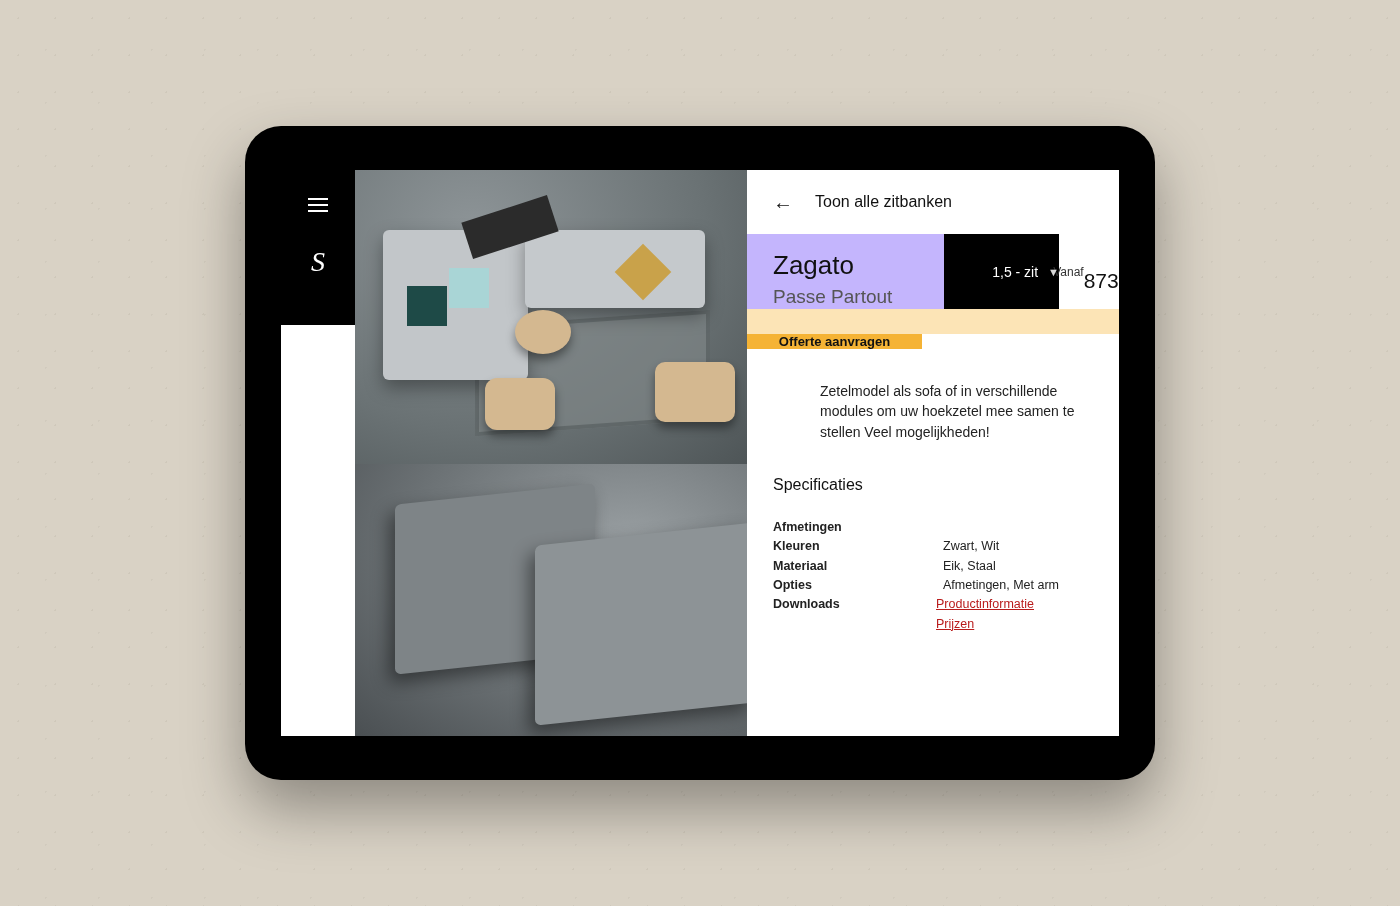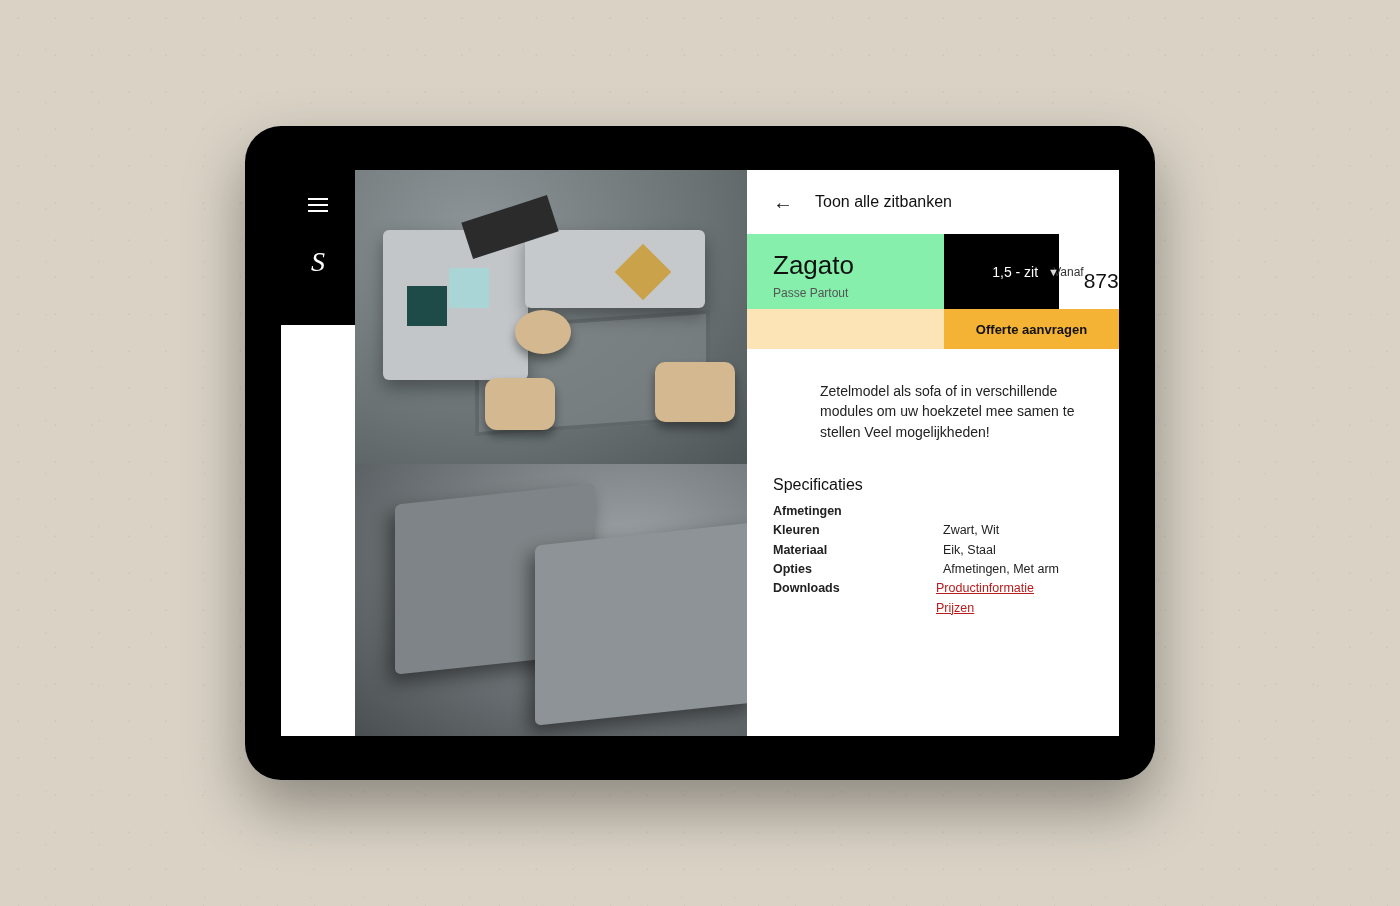--- a/index.html
+++ b/index.html
@@ -125,49 +125,50 @@
   .back {
     display:flex; align-items:center; gap:22px;
     padding:22px 26px;
     font-size:16px; color:#111;
     cursor:pointer;
   }
   .back .arrow { font-size:20px; line-height:1; }
 
   .title-row {
     display:flex;
-    background:#86efac;
+    background:#c4b5fd;
     height:75px;
   }
   .title-block {
     flex:1;
     padding:16px 26px 0;
   }
   .title-block h1 { font-size:26px; font-weight:400; color:#111; }
-  .title-block .brand { font-size:12px; color:#555; margin-top:5px; }
+  .title-block .brand { font-size:19px; color:#555; margin-top:5px; }
   .variant {
     width:115px;
     background:#000; color:#fff;
     display:flex; align-items:center; justify-content:flex-end;
     gap:10px; font-size:14px;
     cursor:pointer;
   }
   .variant .chev { font-size:11px; opacity:.85; }
   .price {
     width:60px;
     background:#fff;
     display:flex; flex-direction:row; align-items:center; justify-content:center;
     font-size:12px; color:#333;
   }
   .price .num { font-size:21px; color:#111;margin-top:19px; }
   .price .num sup { font-size:11px; vertical-align:super;}
 
   .cta-row {
     display:flex;
     height:40px;
+    flex-direction:column;
   }
   .cta-spacer { flex:1; background:#fce4b6; }
   .cta {
     width:175px;
     background:#f5b335;
     color:#111;
     font-size:13px; font-weight:600;
     display:flex; align-items:center; justify-content:center;
     cursor:pointer;
   }
@@ -177,21 +178,21 @@
     font-size:14px;
     line-height:1.45;
     color:#222;
     max-width:340px;
     margin-left:47px;
   }
 
   .specs {
     padding:34px 26px 0;
   }
-  .specs h3 { font-size:16px; font-weight:400; color:#111; margin-bottom:8px;}
+  .specs h3 { font-size:16px; font-weight:400; color:#111; margin-bottom:24px;}
   .spec-row {
     display:flex;
     font-size:12.5px;
     line-height:1.55;
     color:#222;
   }
   .spec-row .k { width:170px; font-weight:700;}
   .spec-row .v a { color:#b91c1c; text-decoration:underline; margin-right:12px; }
 </style>
 </head>

